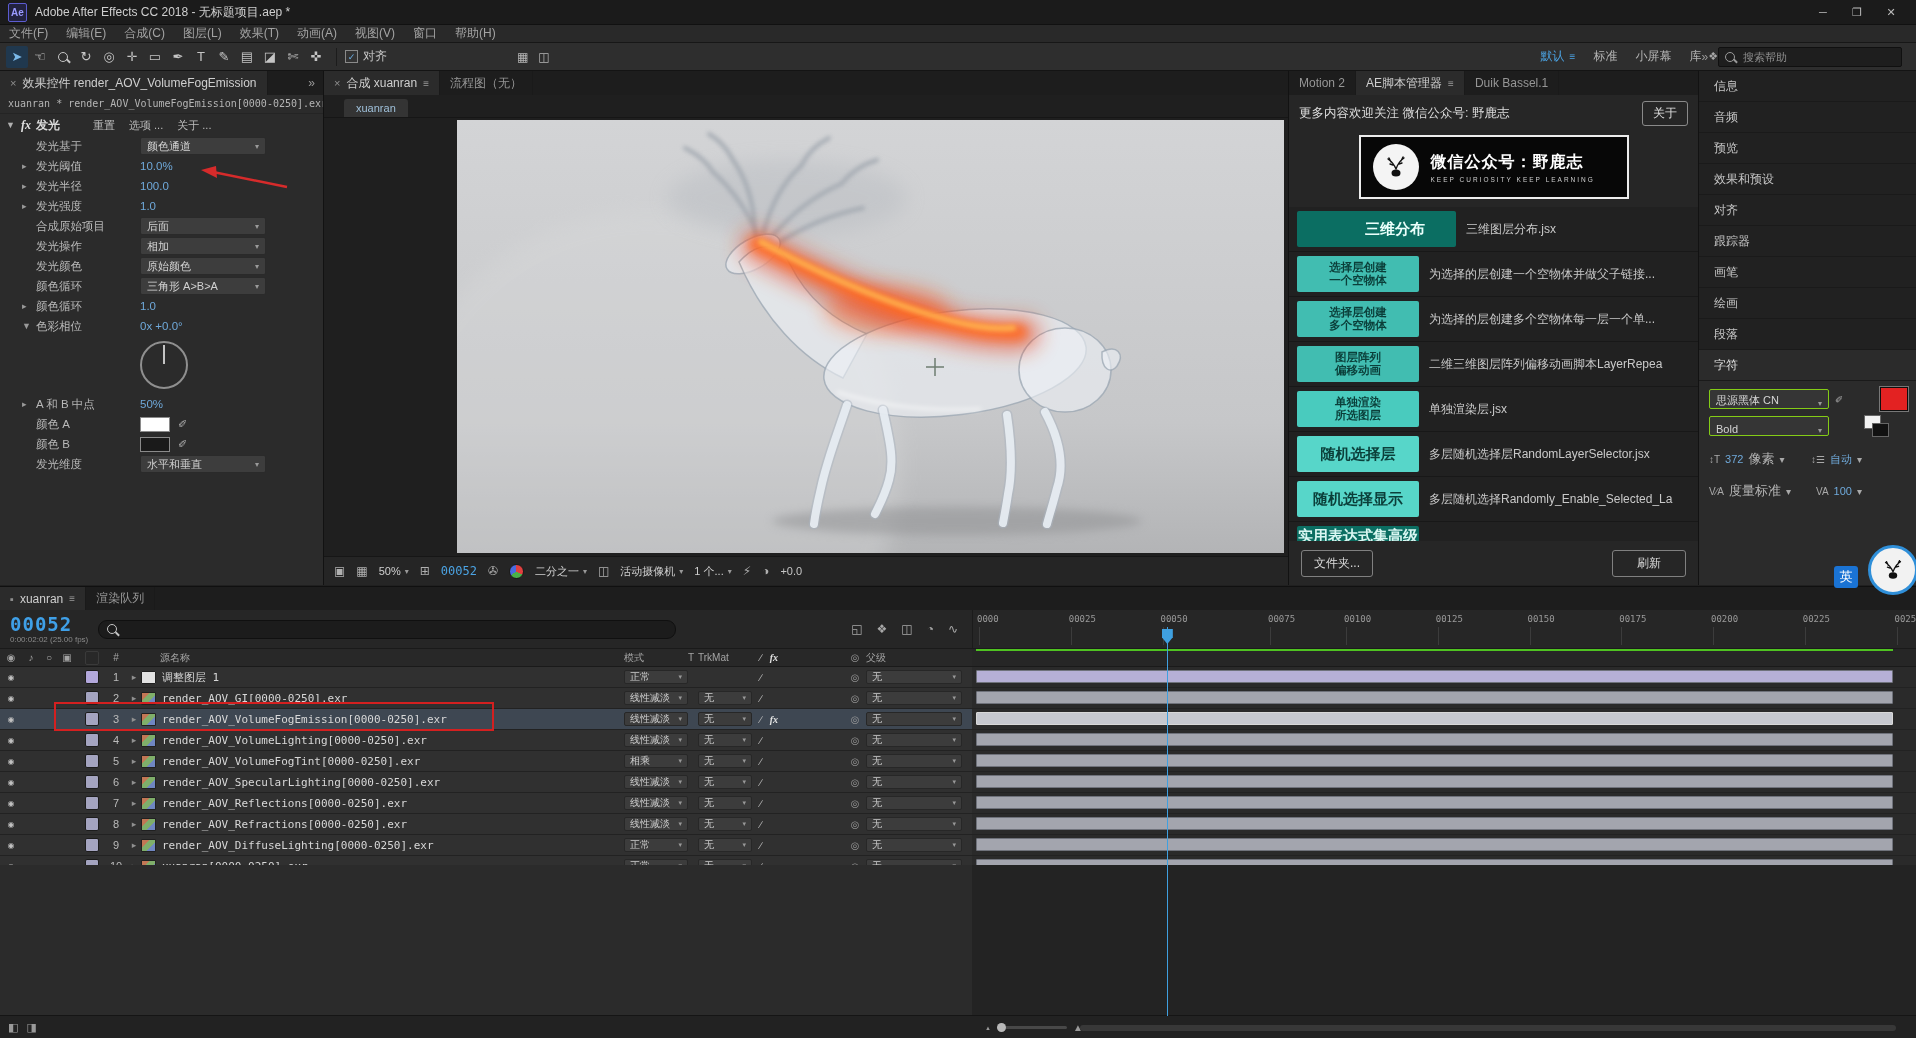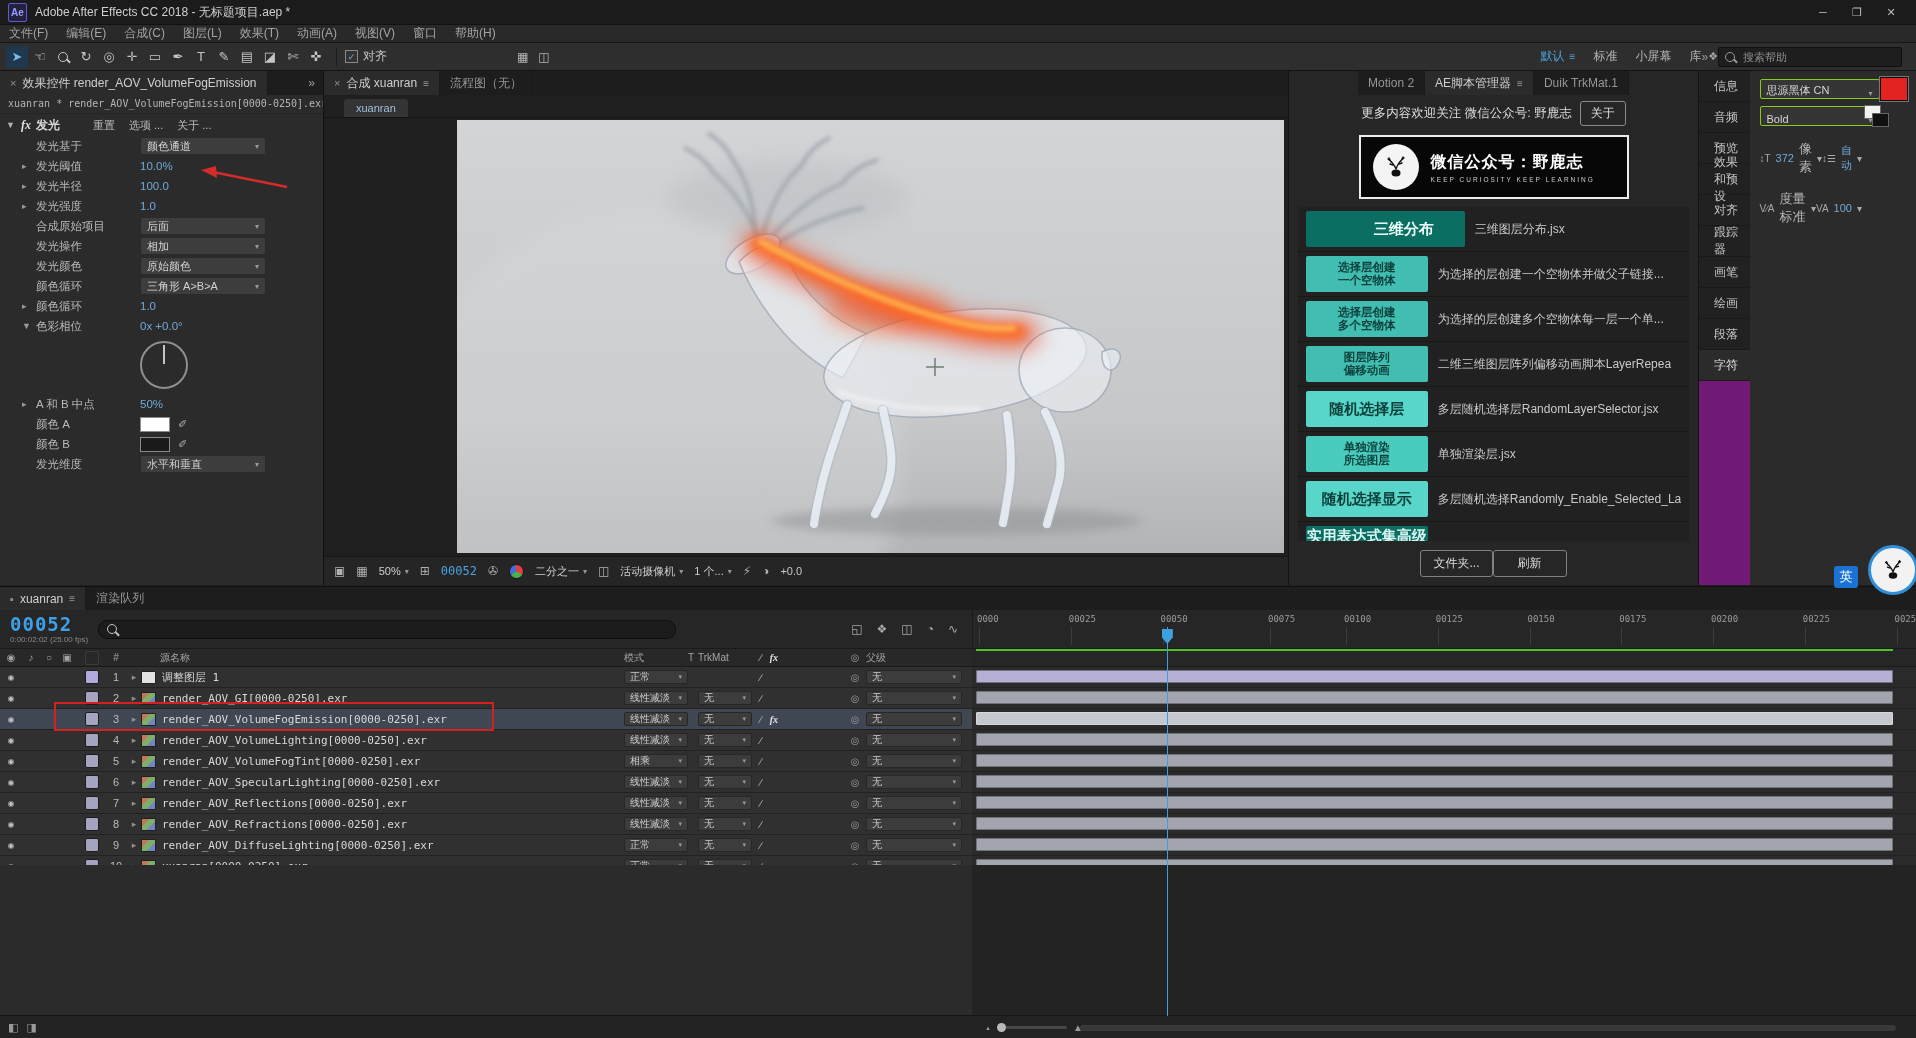--- a/index.html
+++ b/index.html
@@ -77,39 +77,39 @@
   .viewer{flex:1;position:relative;overflow:hidden;}
   .render-view{position:absolute;left:133px;top:2px;}
   .vstatus{height:28px;background:#252525;border-top:1px solid #161616;display:flex;align-items:center;gap:11px;padding:0 10px;font-size:11px;color:#c6c6c6;white-space:nowrap;}
   .vs-icon{color:#b0b0b0;font-size:12px;}
   .vs-dd{display:flex;align-items:center;gap:4px;color:#cfcfcf;}
   .vs-caret{font-size:8px;color:#999;}
   .vs-frame{color:#4ba3e3;font-family:"DejaVu Sans Mono",monospace;font-size:12px;}
   .vs-channels{width:13px;height:13px;border-radius:50%;background:conic-gradient(#e04040 0 33%,#4ab04a 33% 66%,#4a6ae0 66%);border:1px solid #1a1a1a;}
 
   
-  .script-panel{width:409px;flex:none;background:#262626;display:flex;flex-direction:column;align-items:center;}
+  .script-panel{width:409px;flex:none;background:#262626;display:flex;flex-direction:column;}
   .sp-promo{height:36px;display:flex;align-items:center;gap:8px;padding:0 10px;}
   .sp-promo-text{flex:1;font-size:12.5px;color:#dddddd;white-space:nowrap;overflow:hidden;}
   .sp-about{border:1px solid #8a8a8a;border-radius:3px;padding:3px 10px;font-size:12px;color:#ddd;}
   .sp-logo{width:270px;height:64px;margin:4px auto 8px;border:2px solid #ececec;background:#070707;display:flex;align-items:center;gap:12px;padding:0 12px;box-sizing:border-box;}
   .sp-logo-circle{width:46px;height:46px;border-radius:50%;background:#f4f4f4;flex:none;display:flex;align-items:center;justify-content:center;}
   .sp-logo-title{font-size:16px;font-weight:bold;color:#fff;letter-spacing:1px;}
   .sp-logo-sub{font-size:6.5px;color:#cfcfcf;letter-spacing:2px;margin-top:3px;}
   .script-list{flex:1;background:#1f1f1f;overflow:hidden;}
   .si-row{height:44px;display:flex;align-items:center;gap:10px;padding:0 8px;border-bottom:1px solid #181818;background:#212121;}
   .si-btn{width:122px;height:36px;flex:none;border-radius:2px;display:flex;align-items:center;justify-content:center;text-align:center;font-size:11.5px;font-weight:bold;line-height:1.1;white-space:pre-line;}
   .si-btn.large{font-size:15px;}
   .si-desc{flex:1;font-size:12px;color:#c9c9c9;white-space:nowrap;overflow:hidden;text-overflow:ellipsis;}
   .sp-bottom{height:44px;display:flex;align-items:center;padding:0 12px;background:#262626;}
   .sp-btn{border:1px solid #808080;border-radius:3px;padding:4px 12px;font-size:12px;color:#ddd;}
   .sp-refresh{margin-left:auto;min-width:48px;text-align:center;}
 
   
-  .dock{width:217px;flex:none;background:#701a75;display:flex;}
+  .dock{width:217px;flex:none;background:#14b8a6;display:flex;flex-direction:column;}
   .dock-h{height:30px;flex:none;display:flex;align-items:center;padding-left:15px;font-size:12px;color:#c6c6c6;background:#212121;border-bottom:1px solid #1a1a1a;}
   .dock-h.active{background:#2b2b2b;color:#e0e0e0;}
   .char-content{flex:1;background:#2b2b2b;position:relative;padding:8px 10px;box-sizing:border-box;font-size:11px;}
   .char-row{display:flex;align-items:center;gap:6px;margin-bottom:7px;}
   .char-dd{width:120px;height:20px;background:#353535;border:1px solid #84cc16;border-radius:2px;display:flex;align-items:flex-end;padding:0 6px;color:#d5d5d5;box-sizing:border-box;}
   .char-dd .dd-caret{margin-left:auto;font-size:8px;color:#999;}
   .char-icon{color:#a9a9a9;font-size:10px;}
   .char-val{color:#6fa9da;}
   .char-unit{color:#b5b5b5;font-size:13px;}
   .char-grid{display:flex;justify-content:space-between;margin-top:14px;padding-right:44px;}
@@ -485,21 +485,21 @@
     <section class="script-panel">
       <div class="panel-tabbar">
         <div class="ptab inactive">
           <span class="ttl">Motion 2</span>
         </div>
         <div class="ptab">
           <span class="ttl">AE脚本管理器</span>
           <span class="tmenu">≡</span>
         </div>
         <div class="ptab inactive">
-          <span class="ttl">Duik TrkMat.1</span>
+          <span class="ttl">Duik Bassel.1</span>
         </div>
       </div>
       <div class="sp-promo">
         <span class="sp-promo-text">更多内容欢迎关注 微信公众号: 野鹿志</span>
         <span class="sp-about">关于</span>
       </div>
       <div class="sp-logo">
         <span class="sp-logo-circle">
           <svg width="30" height="30" viewBox="0 0 30 30">
             <path d="M15,17 C13,12 10,9 7,7 M15,17 C17,11 20,8 23,6 M10,10 L8,6 M20,9 L22,5 M12,13 L9,12 M18,12 L21,11" stroke="#111" stroke-width="1.4" fill="none" stroke-linecap="round"></path>
@@ -525,27 +525,27 @@
             <div class="si-btn" style="background: rgb(65, 189, 177); color: rgb(11, 63, 58);">选择层创建
 多个空物体</div>
             <div class="si-desc">为选择的层创建多个空物体每一层一个单...</div>
           </div>
           <div class="si-row">
             <div class="si-btn" style="background: rgb(65, 189, 177); color: rgb(11, 63, 58);">图层阵列
 偏移动画</div>
             <div class="si-desc">二维三维图层阵列偏移动画脚本LayerRepea</div>
           </div>
           <div class="si-row">
-            <div class="si-btn large" style="background: rgb(87, 214, 201); color: rgb(11, 63, 58);">随机选择层</div>
-            <div class="si-desc">多层随机选择层RandomLayerSelector.jsx</div>
-          </div>
-          <div class="si-row">
             <div class="si-btn" style="background: rgb(73, 203, 190); color: rgb(11, 63, 58);">单独渲染
 所选图层</div>
             <div class="si-desc">单独渲染层.jsx</div>
+          </div>
+          <div class="si-row">
+            <div class="si-btn large" style="background: rgb(87, 214, 201); color: rgb(11, 63, 58);">随机选择层</div>
+            <div class="si-desc">多层随机选择层RandomLayerSelector.jsx</div>
           </div>
           <div class="si-row">
             <div class="si-btn large" style="background: rgb(87, 214, 201); color: rgb(11, 63, 58);">随机选择显示</div>
             <div class="si-desc">多层随机选择Randomly_Enable_Selected_La</div>
           </div>
           <div class="si-row">
             <div class="si-btn large" style="background: rgb(11, 110, 98); color: rgb(217, 247, 242);">实用表达式集高级版</div>
             <div class="si-desc"></div>
           </div>
         </div>

